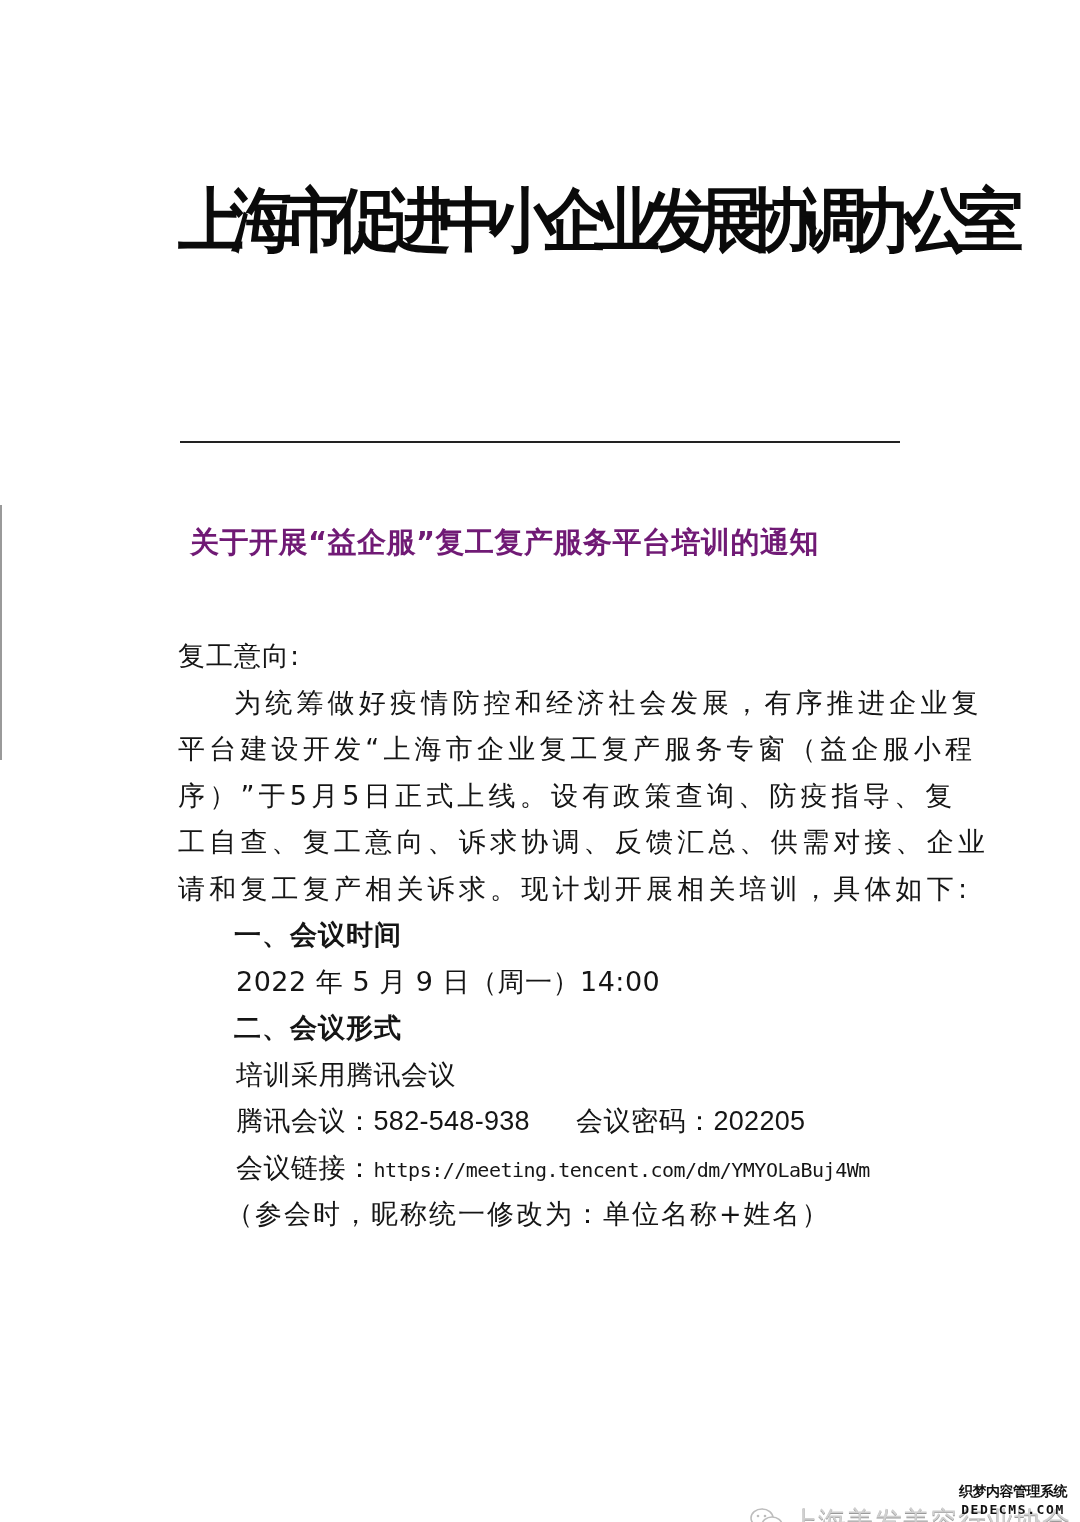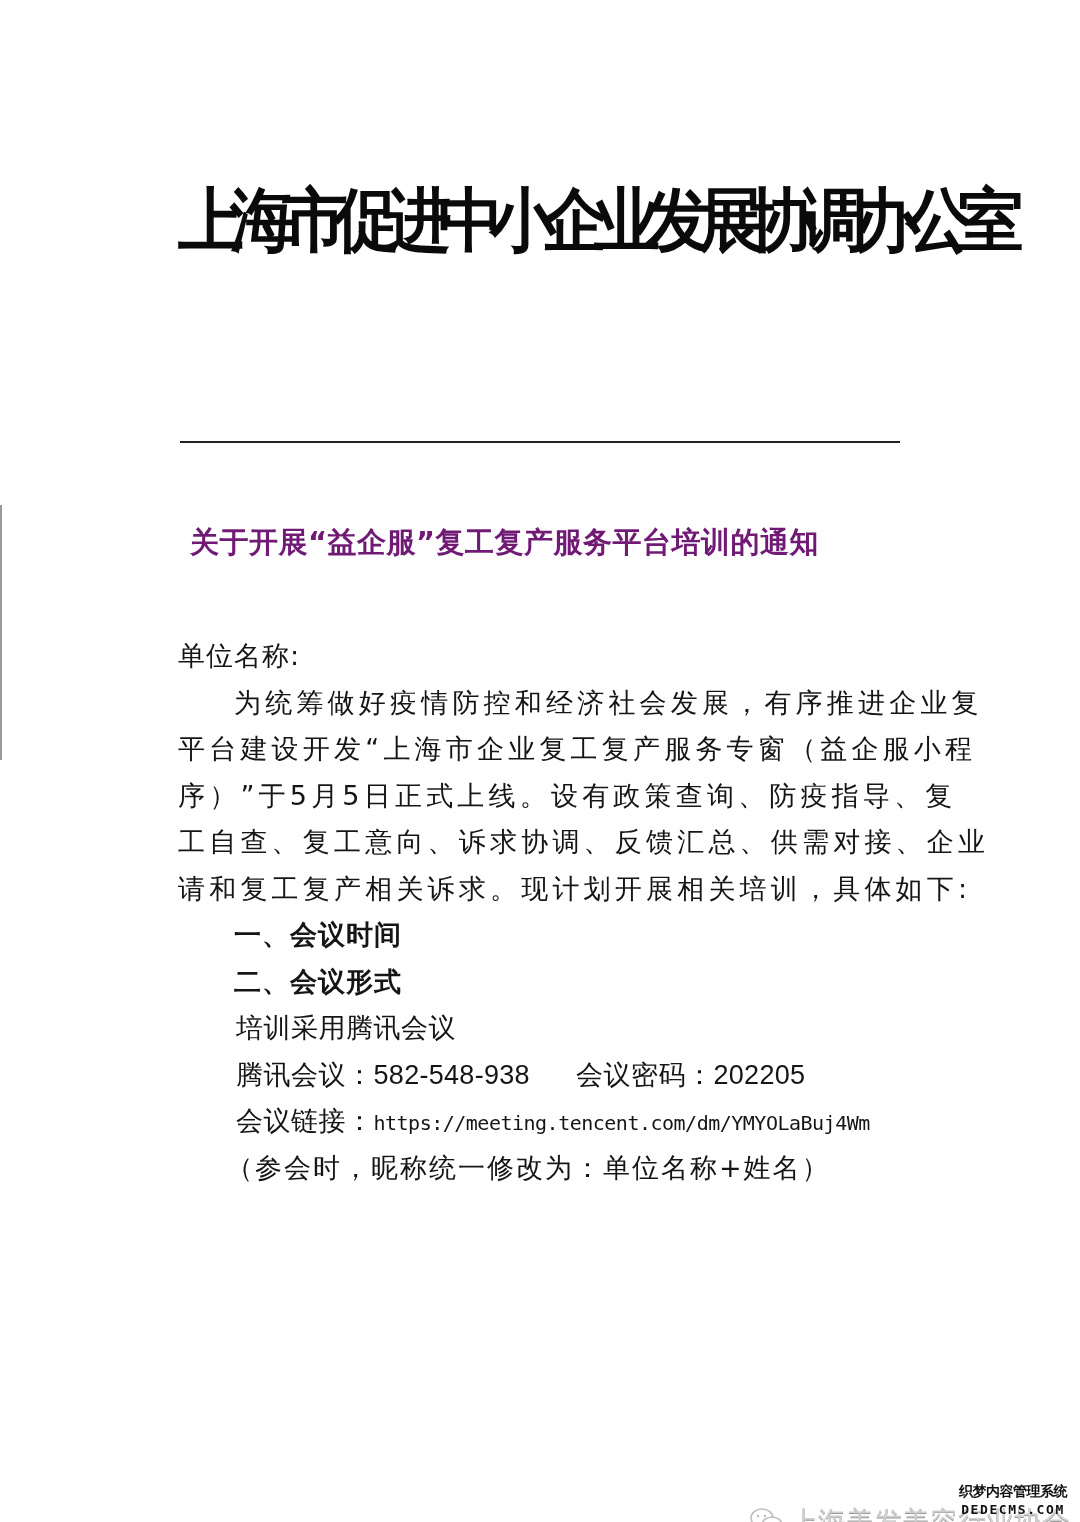--- a/index.html
+++ b/index.html
@@ -149,31 +149,32 @@
 
 <div class="scan-edge"></div>
 
 <div class="org-title">上海市促进中小企业发展协调办公室</div>
 
 <div class="rule"></div>
 
 <div class="notice-title">关于开展“益企服”复工复产服务平台培训的通知</div>
 
 <div class="body">
-  <div class="line salutation">单位名称:</div>
+  <div class="line salutation">复工意向:</div>
 
   <div>
     <div class="line para-line indent">为统筹做好疫情防控和经济社会发展，有序推进企业复</div>
     <div class="line para-line">平台建设开发“上海市企业复工复产服务专窗（益企服小程</div>
     <div class="line para-line">序）”于5月5日正式上线。设有政策查询、防疫指导、复</div>
     <div class="line para-line">工自查、复工意向、诉求协调、反馈汇总、供需对接、企业</div>
     <div class="line para-line">请和复工复产相关诉求。现计划开展相关培训，具体如下:</div>
   </div>
 
   <div class="line section-head">一、会议时间</div>
+  <div class="line sub-line">2022 年 5 月 9 日（周一）14:00</div>
 
   <div class="line section-head">二、会议形式</div>
   <div class="line sub-line">培训采用腾讯会议</div>
 
   <div class="line sub-line meeting-line">
     <span>腾讯会议：</span><span class="mono">582-548-938</span><span class="gap"></span><span>会议密码：</span><span class="mono">202205</span>
   </div>
 
   <div class="line sub-line meeting-line">
     <span>会议链接：</span><span class="url">https://meeting.tencent.com/dm/YMYOLaBuj4Wm</span>

